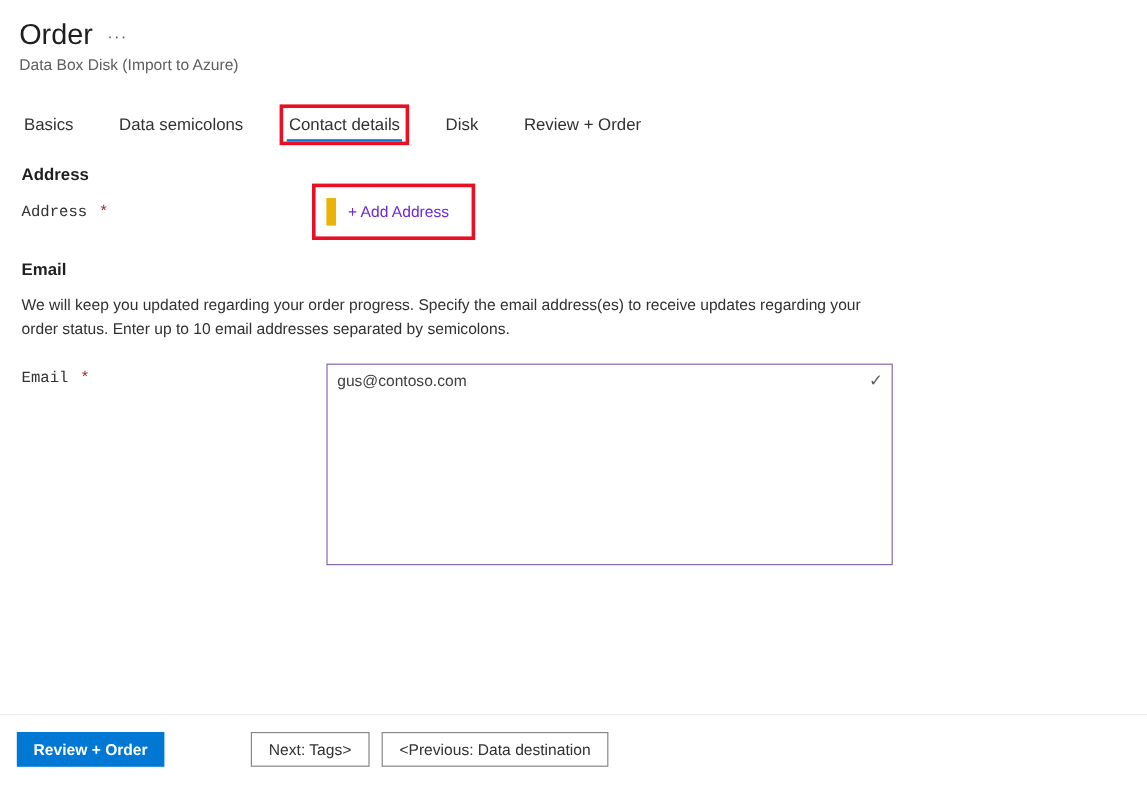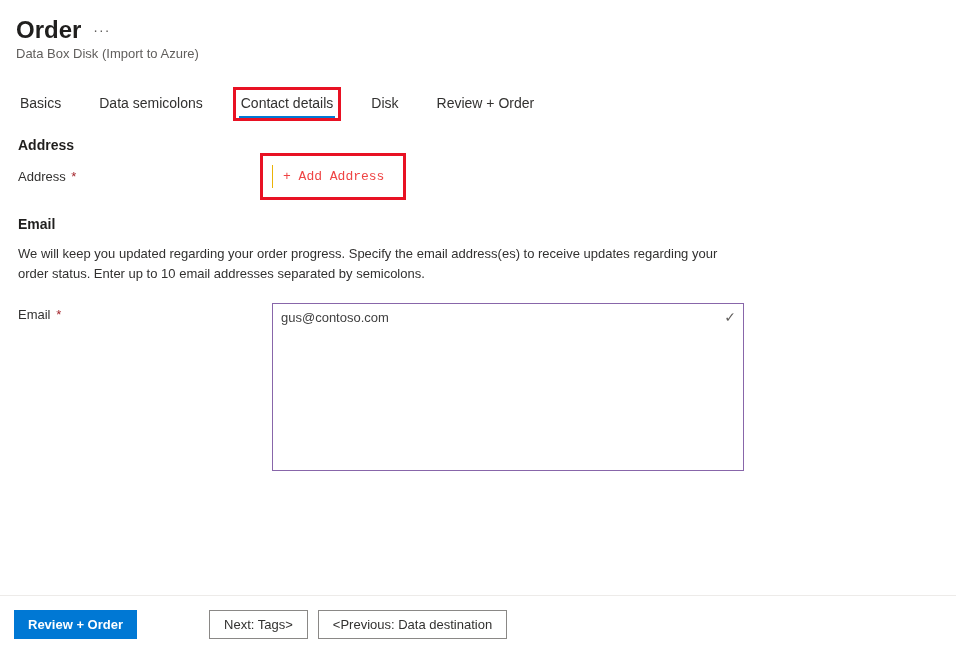--- a/index.html
+++ b/index.html
@@ -19,21 +19,21 @@
     .header {
       padding: 16px 16px 8px 16px;
     }
     .page-title-row {
       display: flex;
       align-items: center;
       gap: 12px;
     }
     .page-title {
       font-size: 24px;
-      font-weight: 700;
+      font-weight: 400;
       color: #201f1e;
     }
     .more-icon {
       font-size: 14px;
       color: #605e5c;
       cursor: pointer;
       letter-spacing: 1px;
     }
     .page-subtitle {
       font-size: 13px;
@@ -87,20 +87,21 @@
     .form-row {
       display: flex;
       align-items: flex-start;
       margin-bottom: 20px;
     }
     .form-label {
       width: 254px;
       font-size: 13px;
       color: #323130;
       padding-top: 4px;
+      font-family: Liberation Mono, monospace;
     }
     .required {
       color: #a4262c;
       margin-left: 2px;
     }
     .add-address-wrap {
       position: relative;
       display: inline-block;
     }
     .add-address-highlight {
@@ -108,26 +109,26 @@
       border: 3px solid #e81123;
       top: -12px;
       left: -12px;
       right: -12px;
       bottom: -12px;
       pointer-events: none;
     }
     .add-address-btn {
       background: none;
       border: none;
-      border-left: 1px solid #eab308;
+      border-left: 8px solid #eab308;
       padding: 4px 10px 4px 10px;
-      color: #ef4444;
-      font-size: 13px;
-      cursor: pointer;
-      font-family: Liberation Mono, monospace;
+      color: #6d28d9;
+      font-size: 13px;
+      cursor: pointer;
+      font-family: Liberation Sans, sans-serif;
     }
     .email-section {
       margin-top: 28px;
     }
     .email-desc {
       font-size: 13px;
       color: #323130;
       line-height: 1.5;
       margin-bottom: 20px;
       max-width: 730px;

